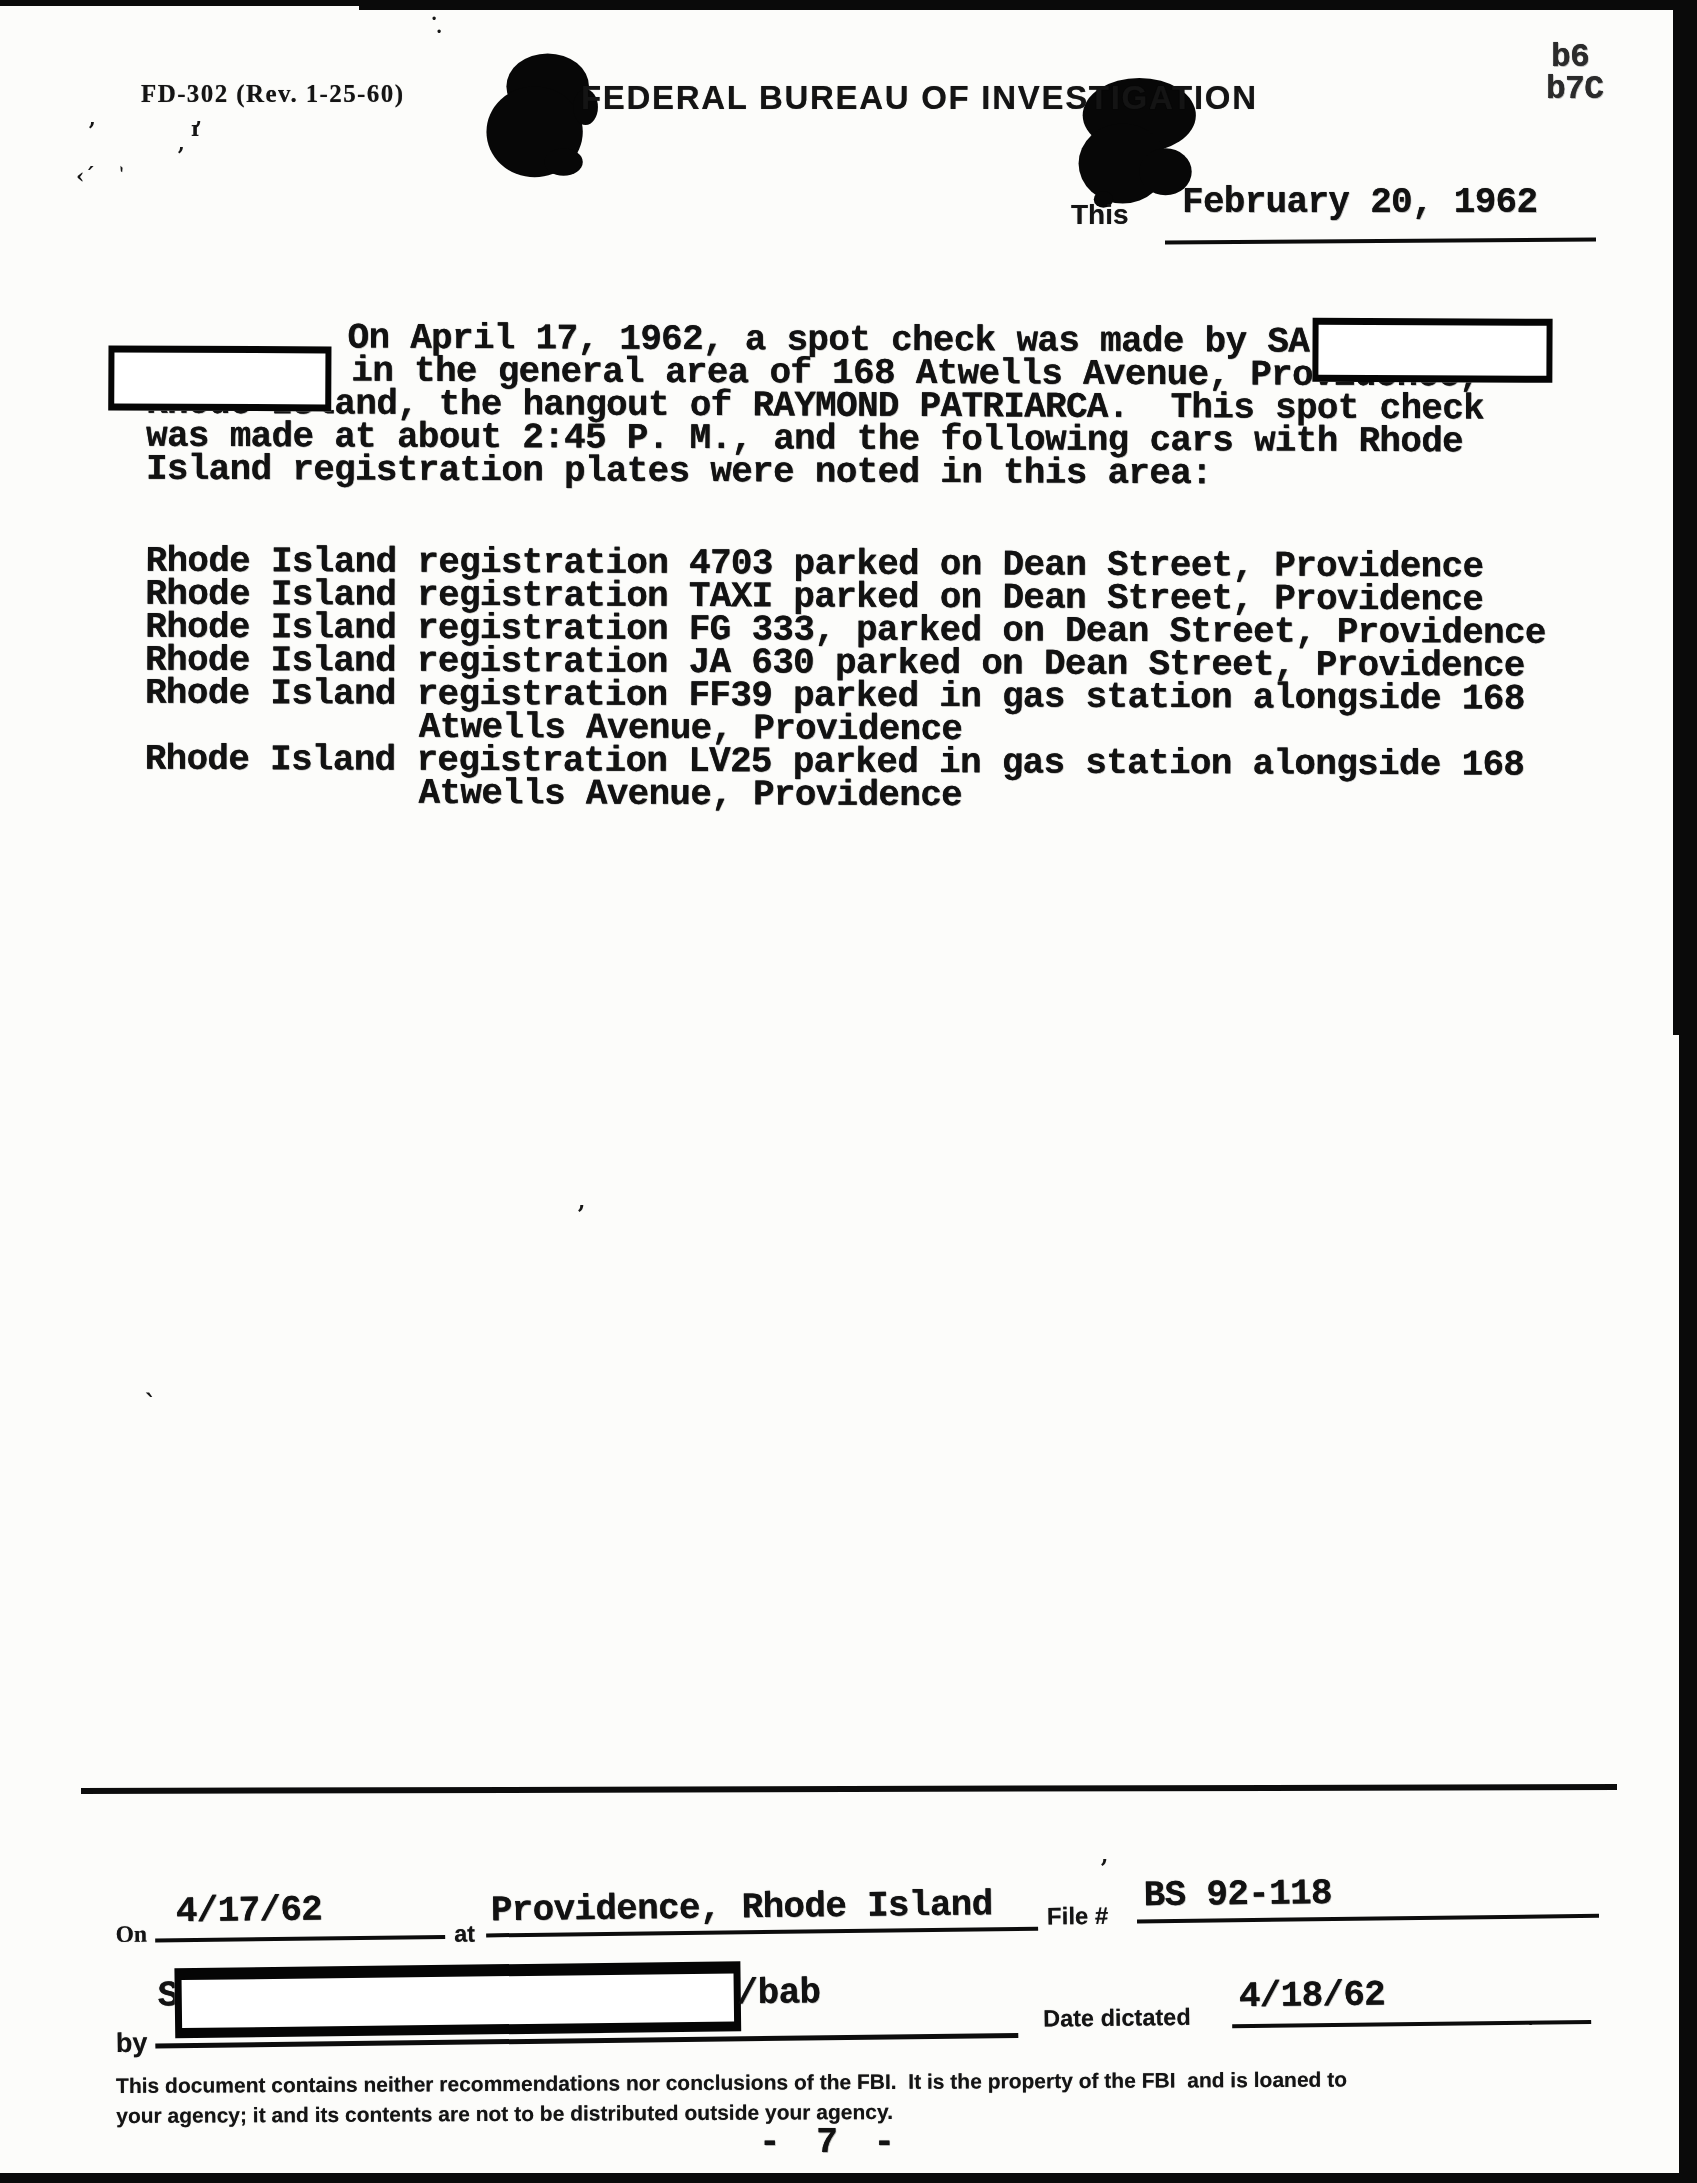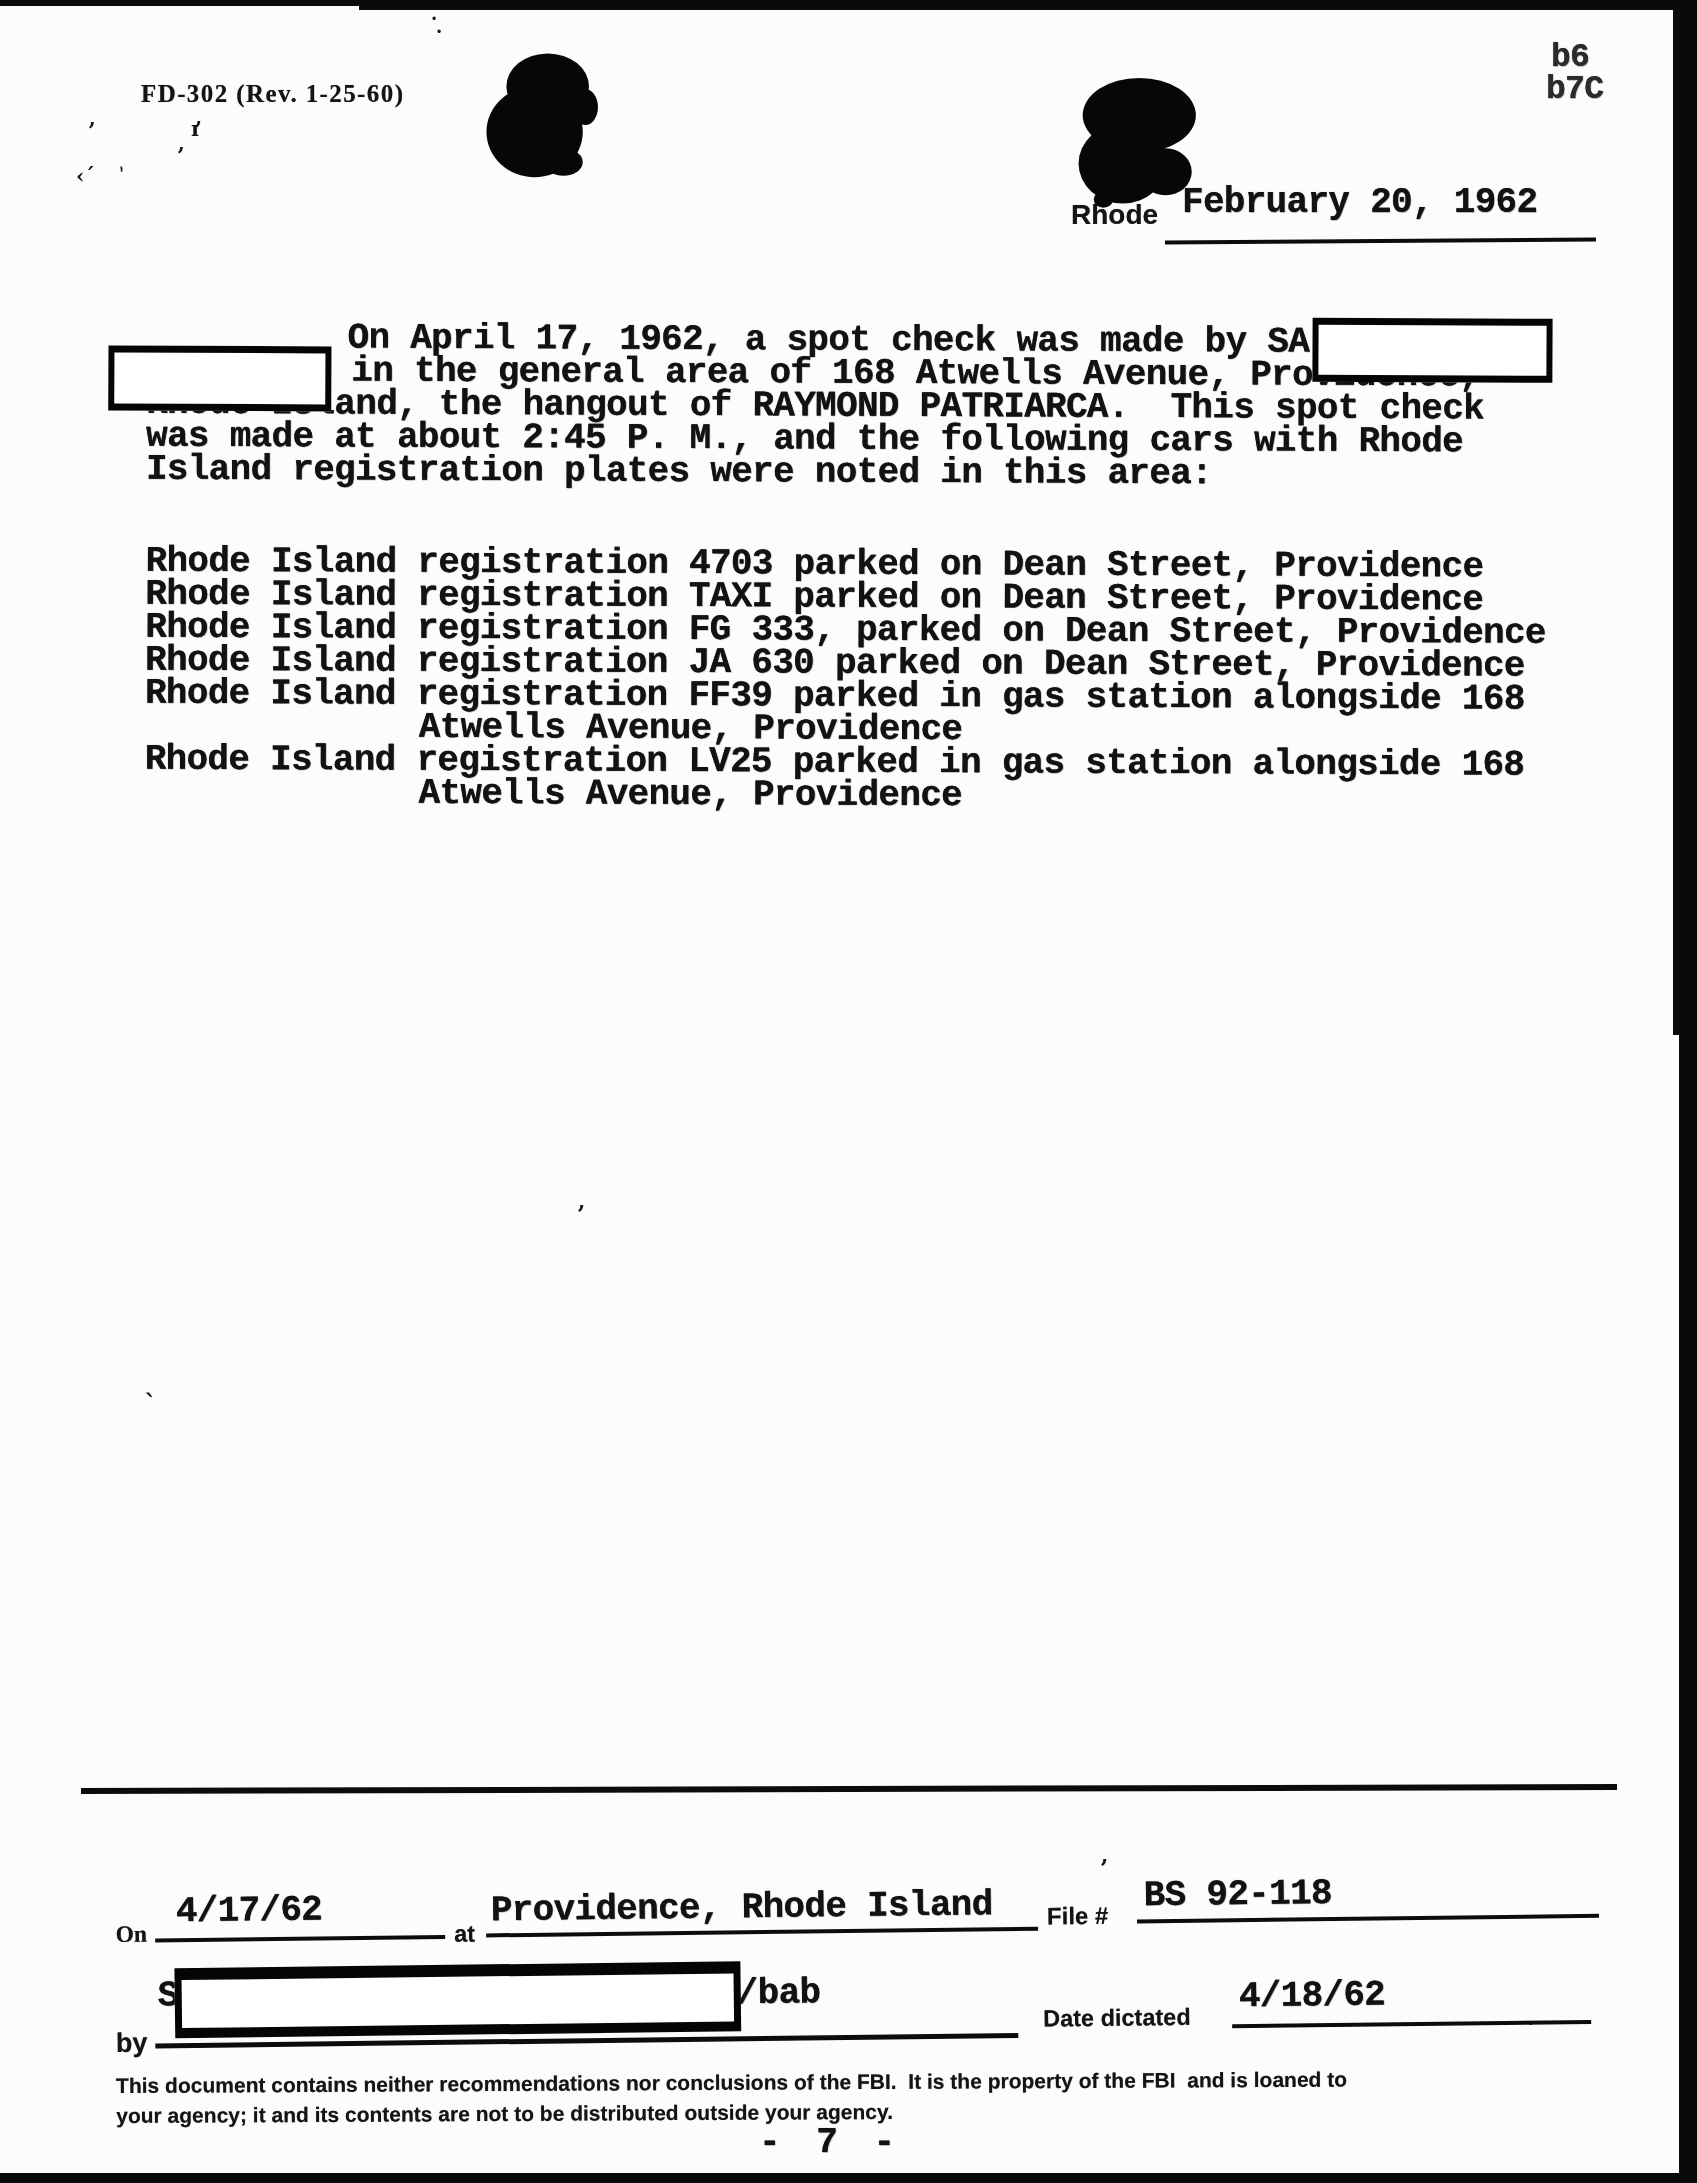--- a/index.html
+++ b/index.html
@@ -68,25 +68,26 @@
   </svg>
   <svg class="blot" style="left:1062px;top:75px;" width="138" height="137" viewBox="0 0 200 198">
     <g fill="#070707">
       <ellipse cx="112" cy="58" rx="82" ry="54"></ellipse>
       <ellipse cx="88" cy="128" rx="64" ry="58"></ellipse>
       <ellipse cx="150" cy="140" rx="38" ry="34"></ellipse>
       <ellipse cx="60" cy="180" rx="14" ry="12"></ellipse>
     </g>
   </svg>
 
+  <div class="lbl" style="left:581px;top:79px;font-size:33px;letter-spacing:1.7px;font-weight:bold;">FEDERAL BUREAU OF INVESTIGATION</div>
 
   <div class="tw small" style="left:1551px;top:40px;color:#2b2b2b;">b6</div>
   <div class="tw small" style="left:1546px;top:72px;color:#2b2b2b;">b7C</div>
 
-  <div class="lbl" style="left:1071px;top:199px;font-size:28px;">Rhode</div>
+  <div class="lbl" style="left:1071px;top:199px;font-size:28px;">This</div>
   <div class="tw" style="left:1182px;top:185px;">February 20, 1962</div>
   <div class="rule" style="left:1165px;top:239px;width:431px;height:4.1px;transform:rotate(-0.4deg);"></div>
 
   <div class="rot-main" style="position:absolute;left:0;top:0;width:1697px;height:1657px;">
 
     <div class="tw" style="left:349px;top:319px;">On April 17, 1962, a spot check was made by SA</div>
     <div class="tw" style="left:353px;top:352px;">in the general area of 168 Atwells Avenue, Providence,</div>
     <div class="tw" style="left:148px;top:385px;">Rhode Island, the hangout of RAYMOND PATRIARCA.  This spot check</div>
     <div class="tw" style="left:148px;top:418px;">was made at about 2:45 P. M., and the following cars with Rhode</div>
     <div class="tw" style="left:148px;top:451px;">Island registration plates were noted in this area:</div>

